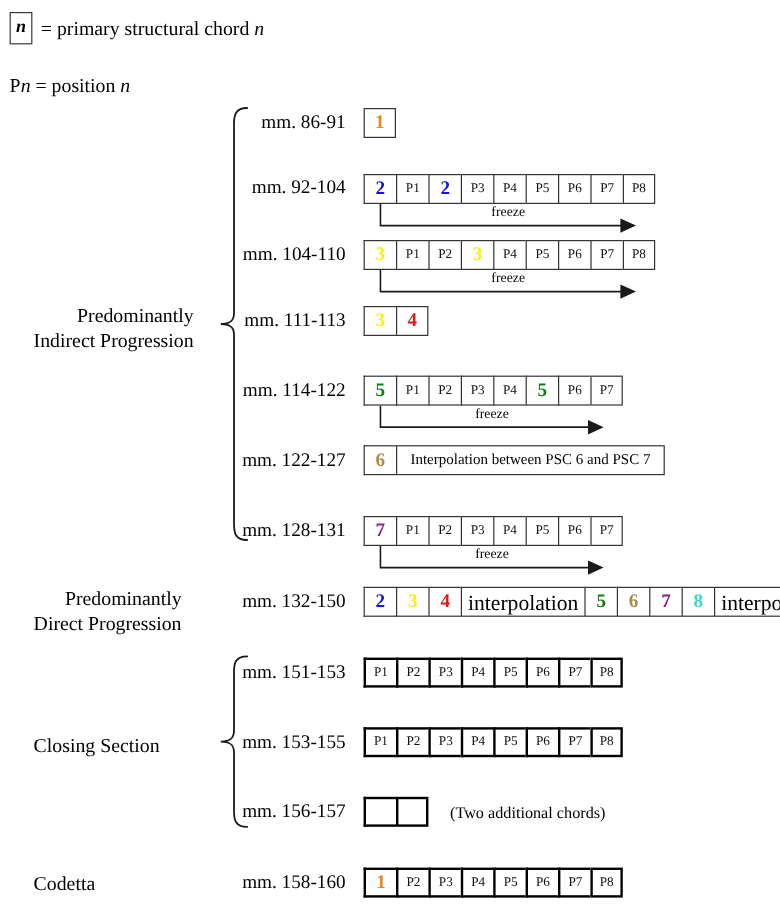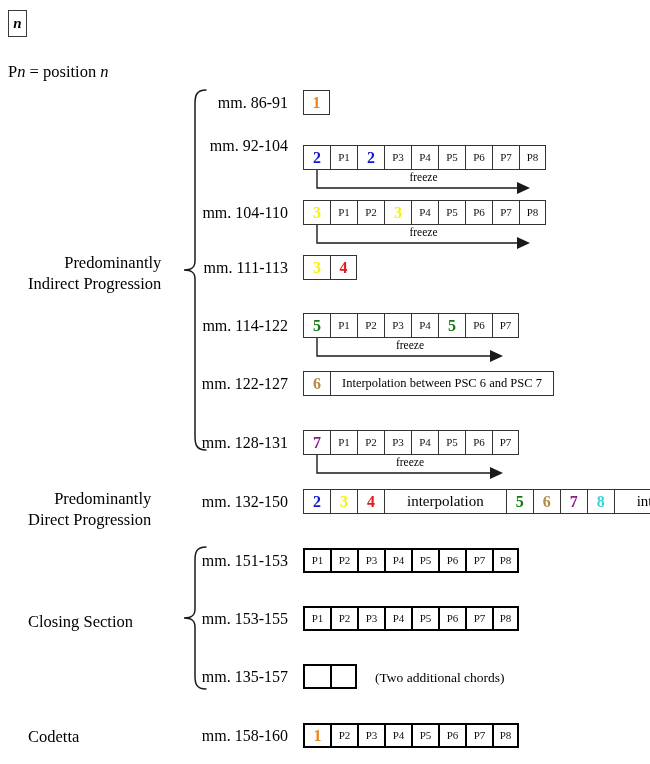--- a/index.html
+++ b/index.html
@@ -84,22 +84,22 @@
     width: 27px;
     font-size: 15px;
     line-height: 1;
     background: #fff;
   }
   .cell:last-child { border-right-width: 1.4px; }
   .cell.psc { font-weight: bold; font-size: 16px; }
   .cell.pos { font-size: 11px; color: #111; }
   .cell.wide {
     width: auto;
-    padding: 0 22px;
-    font-size: 15px;
+    padding: 0 5px;
+    font-size: 18px;
   }
   .cell.wide-lg {
     width: auto;
     padding: 0 11px;
     font-size: 12.5px;
   }
   .cell.empty { width: 27px; }
 
   
   .cells.thick .cell { border-color: #000; border-width: 2px; border-right-width: 0; }
@@ -126,20 +126,21 @@
     font-size: 13.5px;
     white-space: nowrap;
   }
 </style>
 </head>
 <body>
 
 <div id="legend">
   <div class="legend-row r1">
     <span class="legend-box">n</span>
+    <span class="legend-text">=&nbsp;primary structural chord <span class="it">n</span></span>
   </div>
   <div class="legend-row r2">
     <span class="legend-text">P<span class="it">n</span>&nbsp;= position <span class="it">n</span></span>
   </div>
 </div>
 
 <div class="section-label" style="left:28px; top:252px;">
   <div>Predominantly</div>
   <div>Indirect Progression</div>
 </div>
@@ -169,21 +170,21 @@
   </svg>
 </div>
 
 <div id="rows-host">
     <div class="mm-label" style="left: 178px; top: 94px;">mm. 86-91</div>
     <div class="row" style="left: 303px; top: 90px;">
       <div class="cells">
         <div class="cell psc" style="color: rgb(232, 135, 26);">1</div>
       </div>
     </div>
-    <div class="mm-label" style="left: 178px; top: 137px;">mm. 92-104</div>
+    <div class="mm-label" style="left: 178px; top: 148px;">mm. 92-104</div>
     <div class="row" style="left: 303px; top: 145px;">
       <div class="cells">
         <div class="cell psc" style="color: rgb(20, 20, 214);">2</div>
         <div class="cell pos">P1</div>
         <div class="cell psc" style="color: rgb(20, 20, 214);">2</div>
         <div class="cell pos">P3</div>
         <div class="cell pos">P4</div>
         <div class="cell pos">P5</div>
         <div class="cell pos">P6</div>
         <div class="cell pos">P7</div>
@@ -293,21 +294,21 @@
         <div class="cell pos">P1</div>
         <div class="cell pos">P2</div>
         <div class="cell pos">P3</div>
         <div class="cell pos">P4</div>
         <div class="cell pos">P5</div>
         <div class="cell pos">P6</div>
         <div class="cell pos">P7</div>
         <div class="cell pos">P8</div>
       </div>
     </div>
-    <div class="mm-label" style="left: 178px; top: 668px;">mm. 135-157</div>
+    <div class="mm-label" style="left: 178px; top: 668px;">mm. 156-157</div>
     <div class="row" style="left: 303px; top: 664px;">
       <div class="cells thick">
         <div class="cell empty"></div>
         <div class="cell empty"></div>
       </div>
     </div>
     <div class="note-label" style="left: 375px; top: 670px;">(Two additional chords)</div>
     <div class="mm-label" style="left: 178px; top: 727px;">mm. 158-160</div>
     <div class="row" style="left: 303px; top: 723px;">
       <div class="cells thick">

